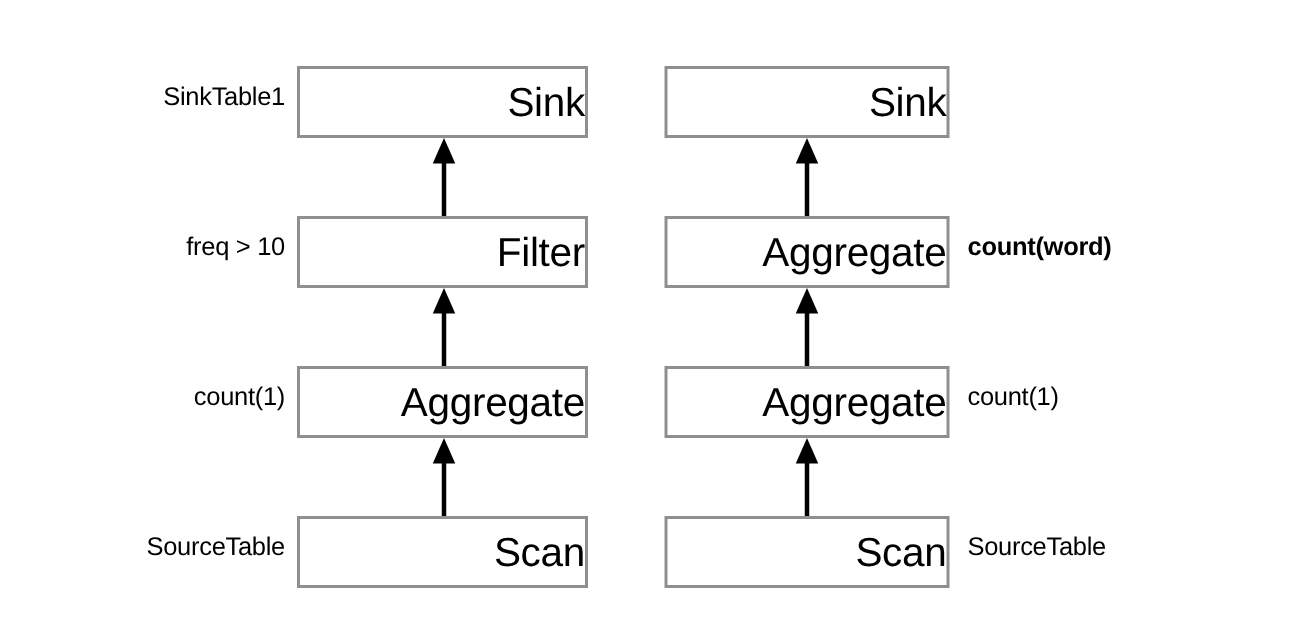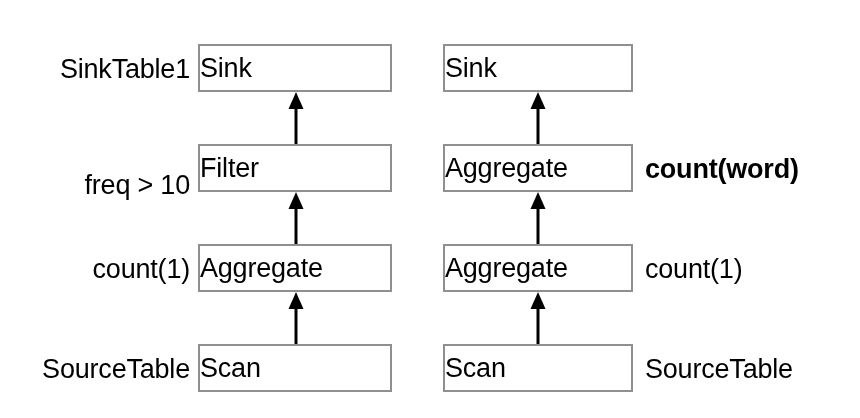--- a/index.html
+++ b/index.html
@@ -17,34 +17,34 @@
   }
 
   
   .op-box {
     position: absolute;
     box-sizing: border-box;
     background: #ffffff;
     border: 2px solid #8f8f8f;
     display: flex;
     align-items: center;
-    justify-content: flex-start;
+    justify-content: flex-end;
   }
   .op-label {
     font-size: 27px;
     color: #000000;
     line-height: 1;
     white-space: nowrap;
     letter-spacing: -0.2px;
   }
 
   
   .side-label {
     position: absolute;
-    font-size: 27px;
+    font-size: 17px;
     color: #000000;
     line-height: 1;
     white-space: nowrap;
     letter-spacing: -0.2px;
   }
   .side-label.left  { text-align: right; }
   .side-label.right { text-align: left; }
 
   
   .arrow {
@@ -67,21 +67,21 @@
       <span class="op-label">Sink</span>
     </div>
 
     <div class="arrow" style="left:286px; top:92px;">
       <svg width="20" height="52" viewBox="0 0 20 52" aria-hidden="true">
         <line x1="10" y1="52" x2="10" y2="14" stroke="#000000" stroke-width="3"></line>
         <polygon points="10,0 2.5,17 17.5,17" fill="#000000"></polygon>
       </svg>
     </div>
 
-    <div class="side-label left" style="left:20px; top:172px; width:170px;">freq &gt; 10</div>
+    <div class="side-label left" style="left:20px; top:156px; width:170px;">freq &gt; 10</div>
     <div class="op-box" style="left:198px; top:144px; width:194px; height:48px;">
       <span class="op-label">Filter</span>
     </div>
 
     <div class="arrow" style="left:286px; top:192px;">
       <svg width="20" height="52" viewBox="0 0 20 52" aria-hidden="true">
         <line x1="10" y1="52" x2="10" y2="14" stroke="#000000" stroke-width="3"></line>
         <polygon points="10,0 2.5,17 17.5,17" fill="#000000"></polygon>
       </svg>
     </div>

